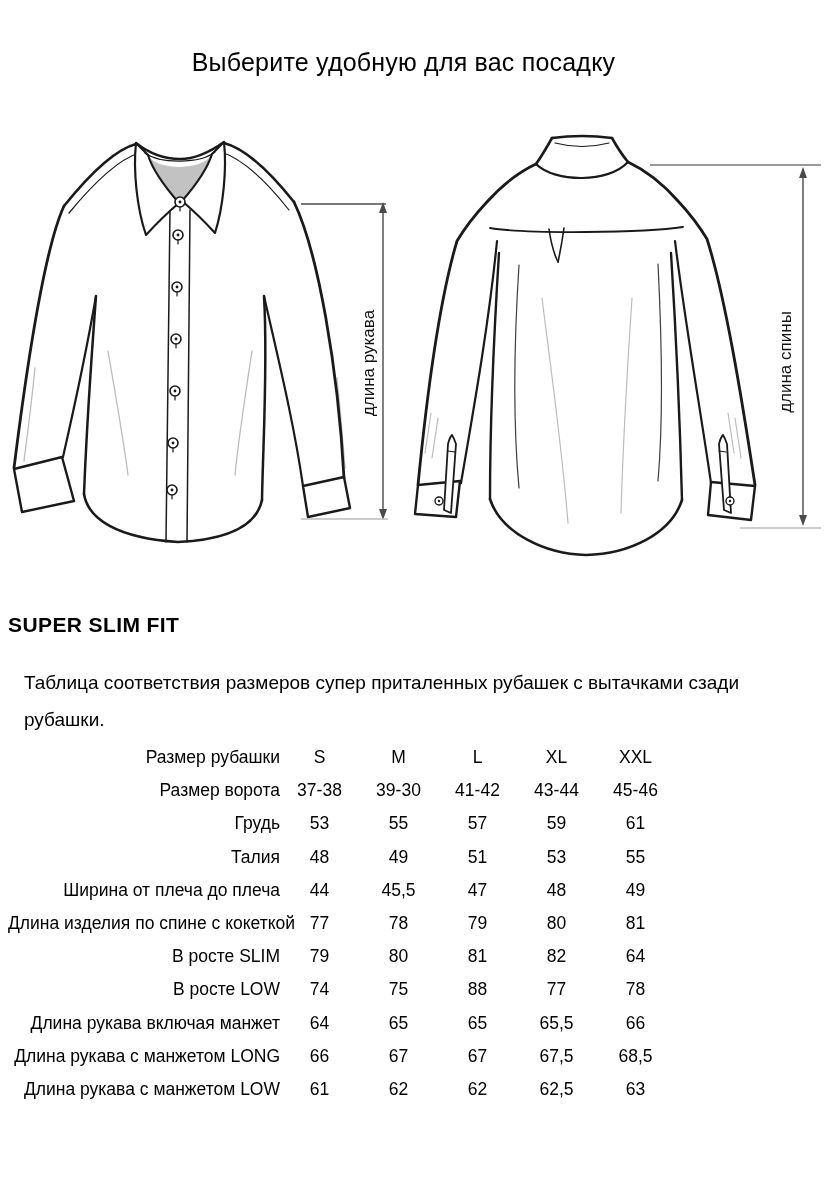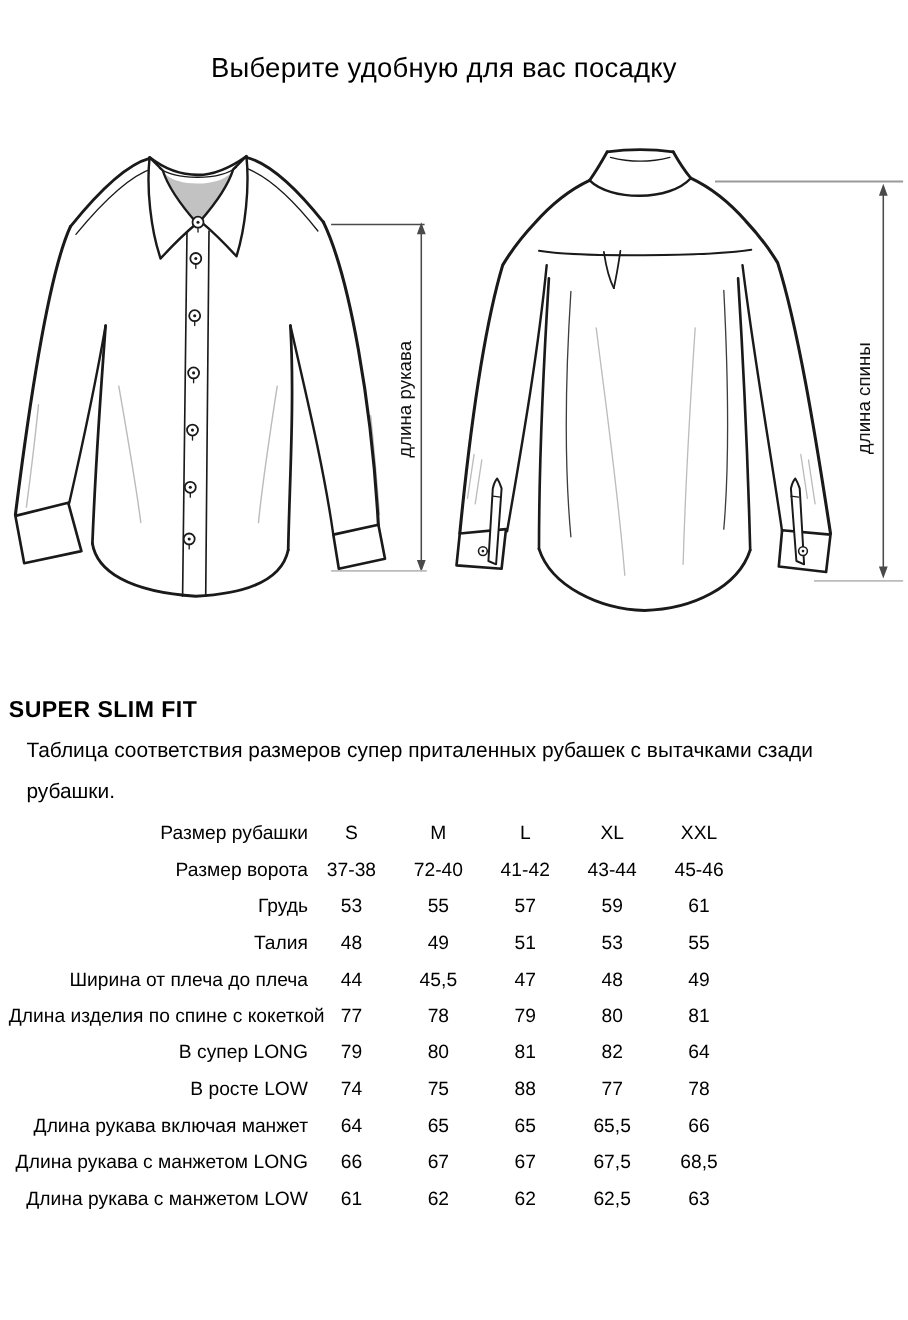--- a/index.html
+++ b/index.html
@@ -15,21 +15,21 @@
   .svg-front{left:5px;top:113px;}
   .svg-back{left:405px;top:113px;}
   .vlabel{
     position:absolute;width:120px;height:22px;line-height:22px;text-align:center;
     font-size:17px;transform:rotate(-90deg);transform-origin:center center;color:#111;
     white-space:nowrap;
   }
   .vlabel-front{left:309px;top:352px;}
   .vlabel-back{left:726px;top:351px;}
   .section-heading{
-    position:absolute;left:8px;top:634px;margin:0;
+    position:absolute;left:8px;top:613px;margin:0;
     font-size:21px;font-weight:700;letter-spacing:0.4px;
   }
   .section-desc{
     position:absolute;left:8px;top:648px;margin:16px;width:800px;
     font-size:19px;line-height:37px;font-weight:400;
   }
   .size-table{
     position:absolute;left:8px;top:741px;width:667px;
     display:grid;grid-template-columns:272px repeat(5,79px);grid-auto-rows:33.2px;
     font-size:17.5px;align-items:center;
@@ -184,21 +184,21 @@
   <div class="size-table">
     <div class="lbl">Размер рубашки</div>
     <div class="val">S</div>
     <div class="val">M</div>
     <div class="val">L</div>
     <div class="val">XL</div>
     <div class="val">XXL</div>
 
     <div class="lbl">Размер ворота</div>
     <div class="val">37-38</div>
-    <div class="val">72-40</div>
+    <div class="val">39-30</div>
     <div class="val">41-42</div>
     <div class="val">43-44</div>
     <div class="val">45-46</div>
 
     <div class="lbl">Грудь</div>
     <div class="val">53</div>
     <div class="val">55</div>
     <div class="val">57</div>
     <div class="val">59</div>
     <div class="val">61</div>
@@ -217,21 +217,21 @@
     <div class="val">48</div>
     <div class="val">49</div>
 
     <div class="lbl">Длина изделия по спине с кокеткой</div>
     <div class="val">77</div>
     <div class="val">78</div>
     <div class="val">79</div>
     <div class="val">80</div>
     <div class="val">81</div>
 
-    <div class="lbl">В супер LONG</div>
+    <div class="lbl">В росте SLIM</div>
     <div class="val">79</div>
     <div class="val">80</div>
     <div class="val">81</div>
     <div class="val">82</div>
     <div class="val">64</div>
 
     <div class="lbl">В росте LOW</div>
     <div class="val">74</div>
     <div class="val">75</div>
     <div class="val">88</div>

